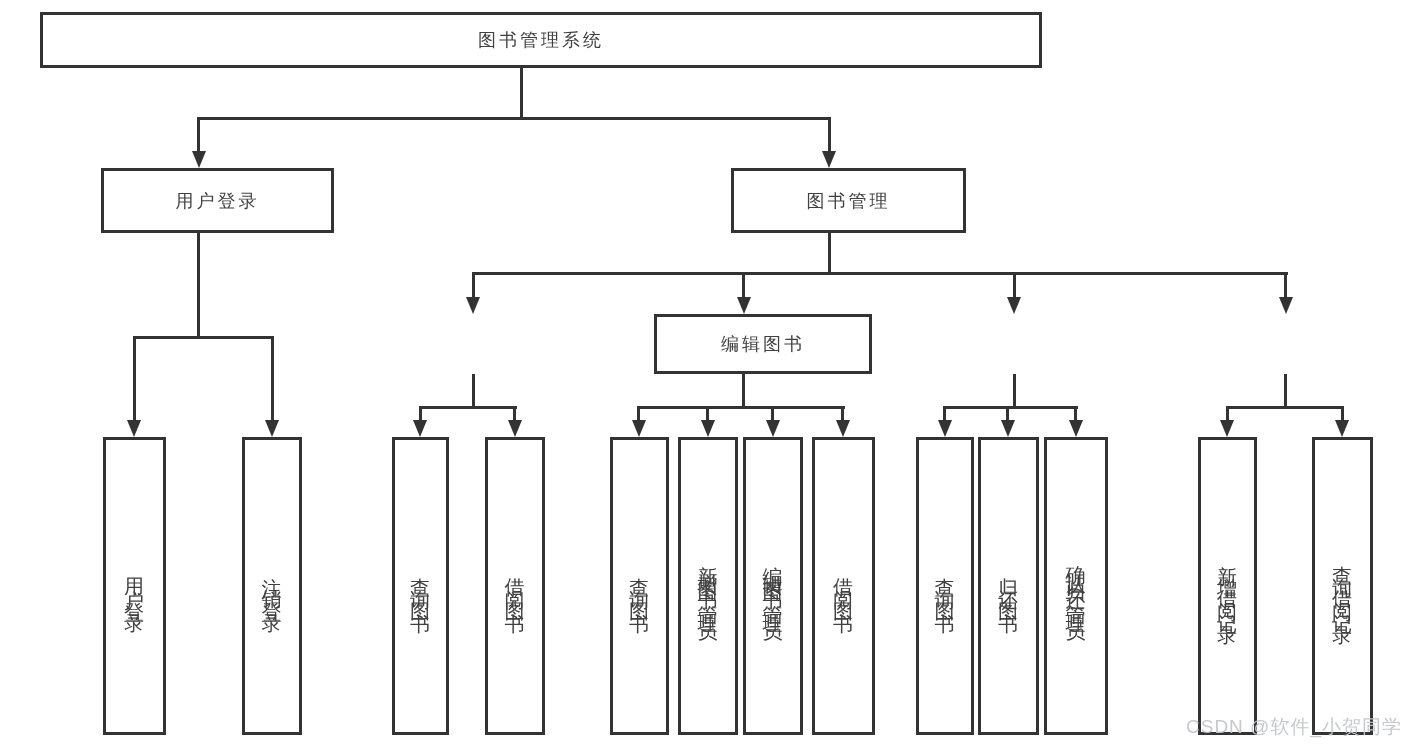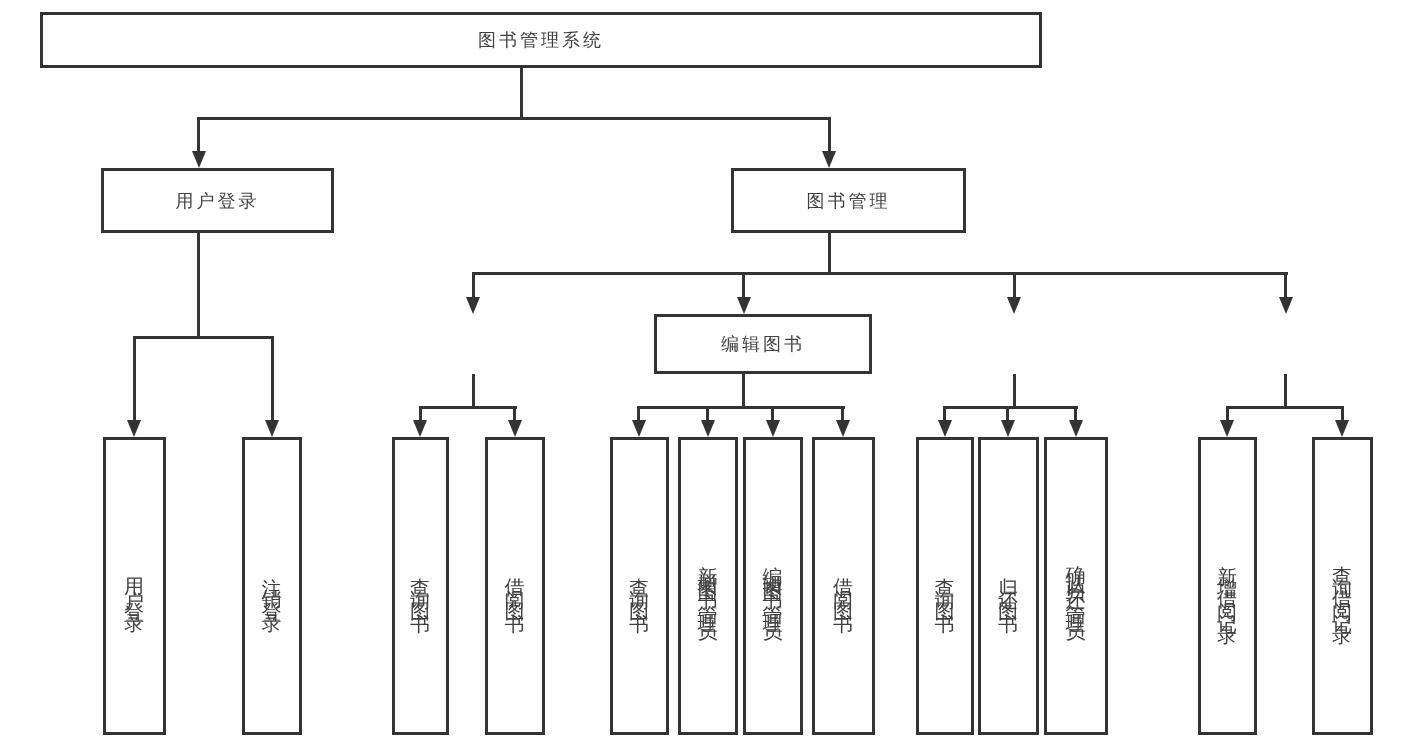--- a/index.html
+++ b/index.html
@@ -141,14 +141,15 @@
   <div class="vl" style="left:1074px;top:406px;height:16px;"></div>
   <div class="ar" style="left:1069px;top:420px;"></div>
 
   <div class="vl" style="left:1284px;top:374px;height:35px;"></div>
   <div class="hl" style="left:1226px;top:406px;width:118px;"></div>
   <div class="vl" style="left:1226px;top:406px;height:16px;"></div>
   <div class="ar" style="left:1220px;top:420px;"></div>
   <div class="vl" style="left:1341px;top:406px;height:16px;"></div>
   <div class="ar" style="left:1335px;top:420px;"></div>
 
+  <div class="watermark">CSDN @软件_小贺同学</div>
 
 </div>
 
 </body></html>

